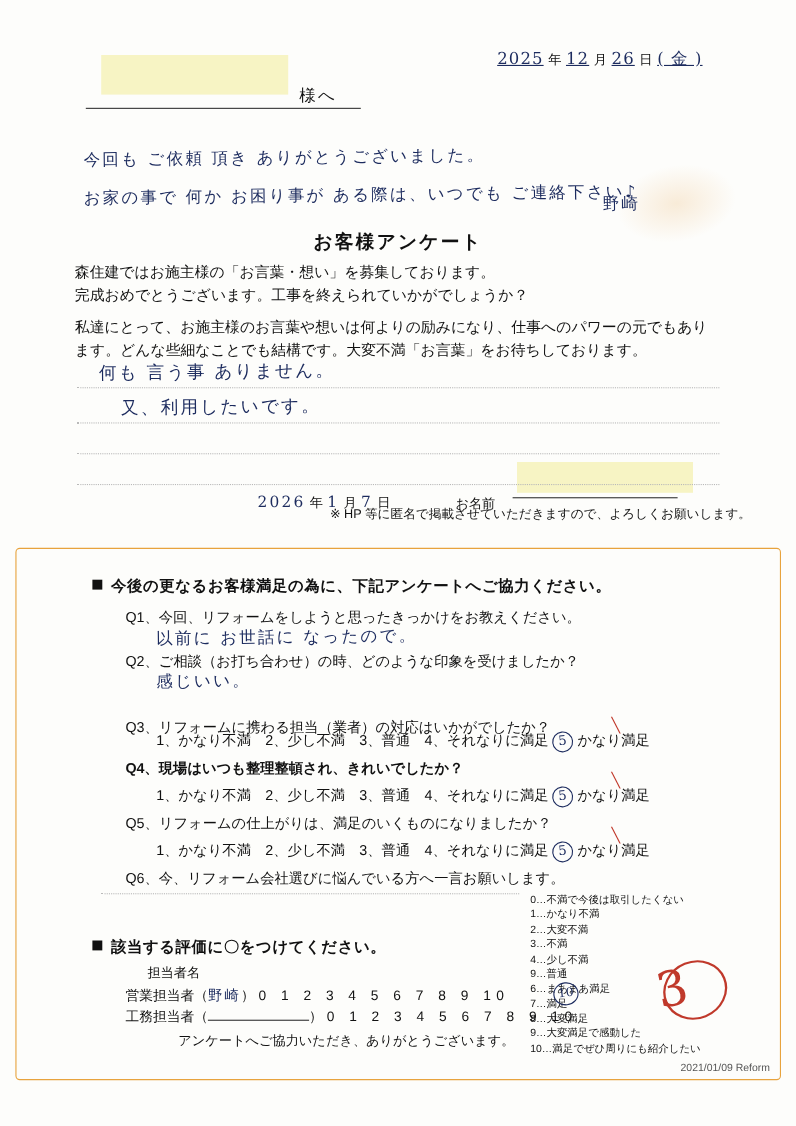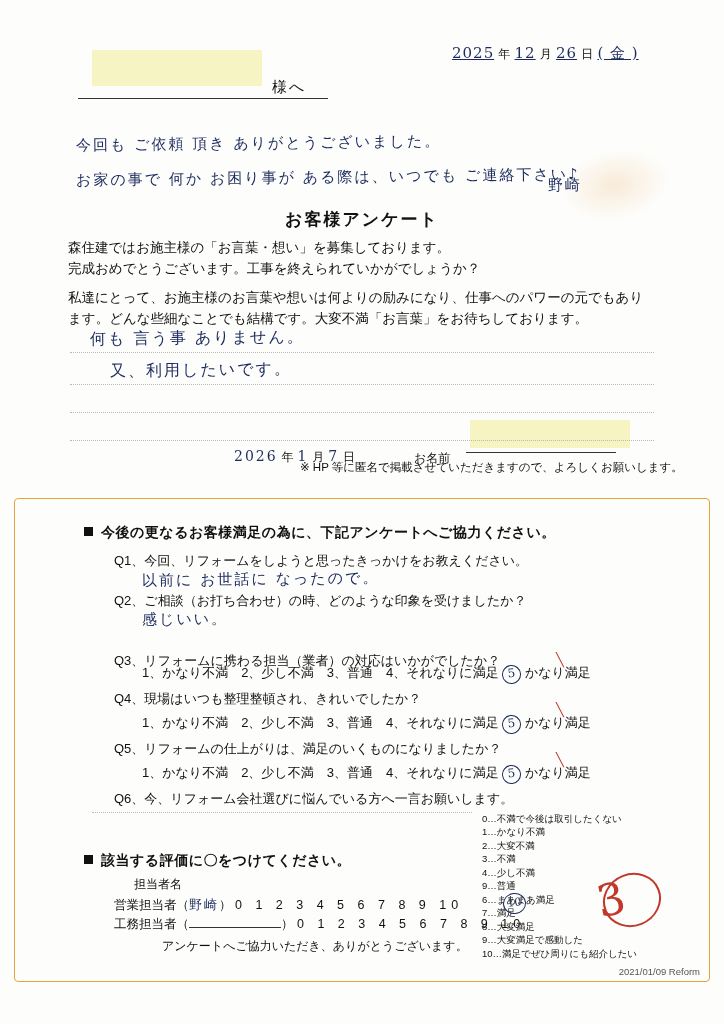--- a/index.html
+++ b/index.html
@@ -200,21 +200,21 @@
   <div class="hw hw-ans" style="left:142px;top:610px;">感じいい。</div>
 
   <div class="q" style="left:114px;top:652px;">Q3、リフォームに携わる担当（業者）の対応はいかがでしたか？</div>
   <div class="opts" style="left:142px;top:664px;">
     <span>1、かなり不満　2、少し不満　3、普通　4、それなりに満足</span>
     <span class="circled">5</span>
     <span>かなり満足</span>
   </div>
   <div class="tick" style="left:556px;top:652px;">╲</div>
 
-  <div class="q" style="left:114px;top:690px;">Q4、現場はいつも整理整頓され、きれいでしたか？</div>
+  <div class="q" style="left:114px;top:690px;font-weight:bold;">Q4、現場はいつも整理整頓され、きれいでしたか？</div>
   <div class="opts" style="left:142px;top:714px;">
     <span>1、かなり不満　2、少し不満　3、普通　4、それなりに満足</span>
     <span class="circled">5</span>
     <span>かなり満足</span>
   </div>
   <div class="tick" style="left:556px;top:702px;">╲</div>
 
   <div class="q" style="left:114px;top:740px;">Q5、リフォームの仕上がりは、満足のいくものになりましたか？</div>
   <div class="opts" style="left:142px;top:764px;">
     <span>1、かなり不満　2、少し不満　3、普通　4、それなりに満足</span>

